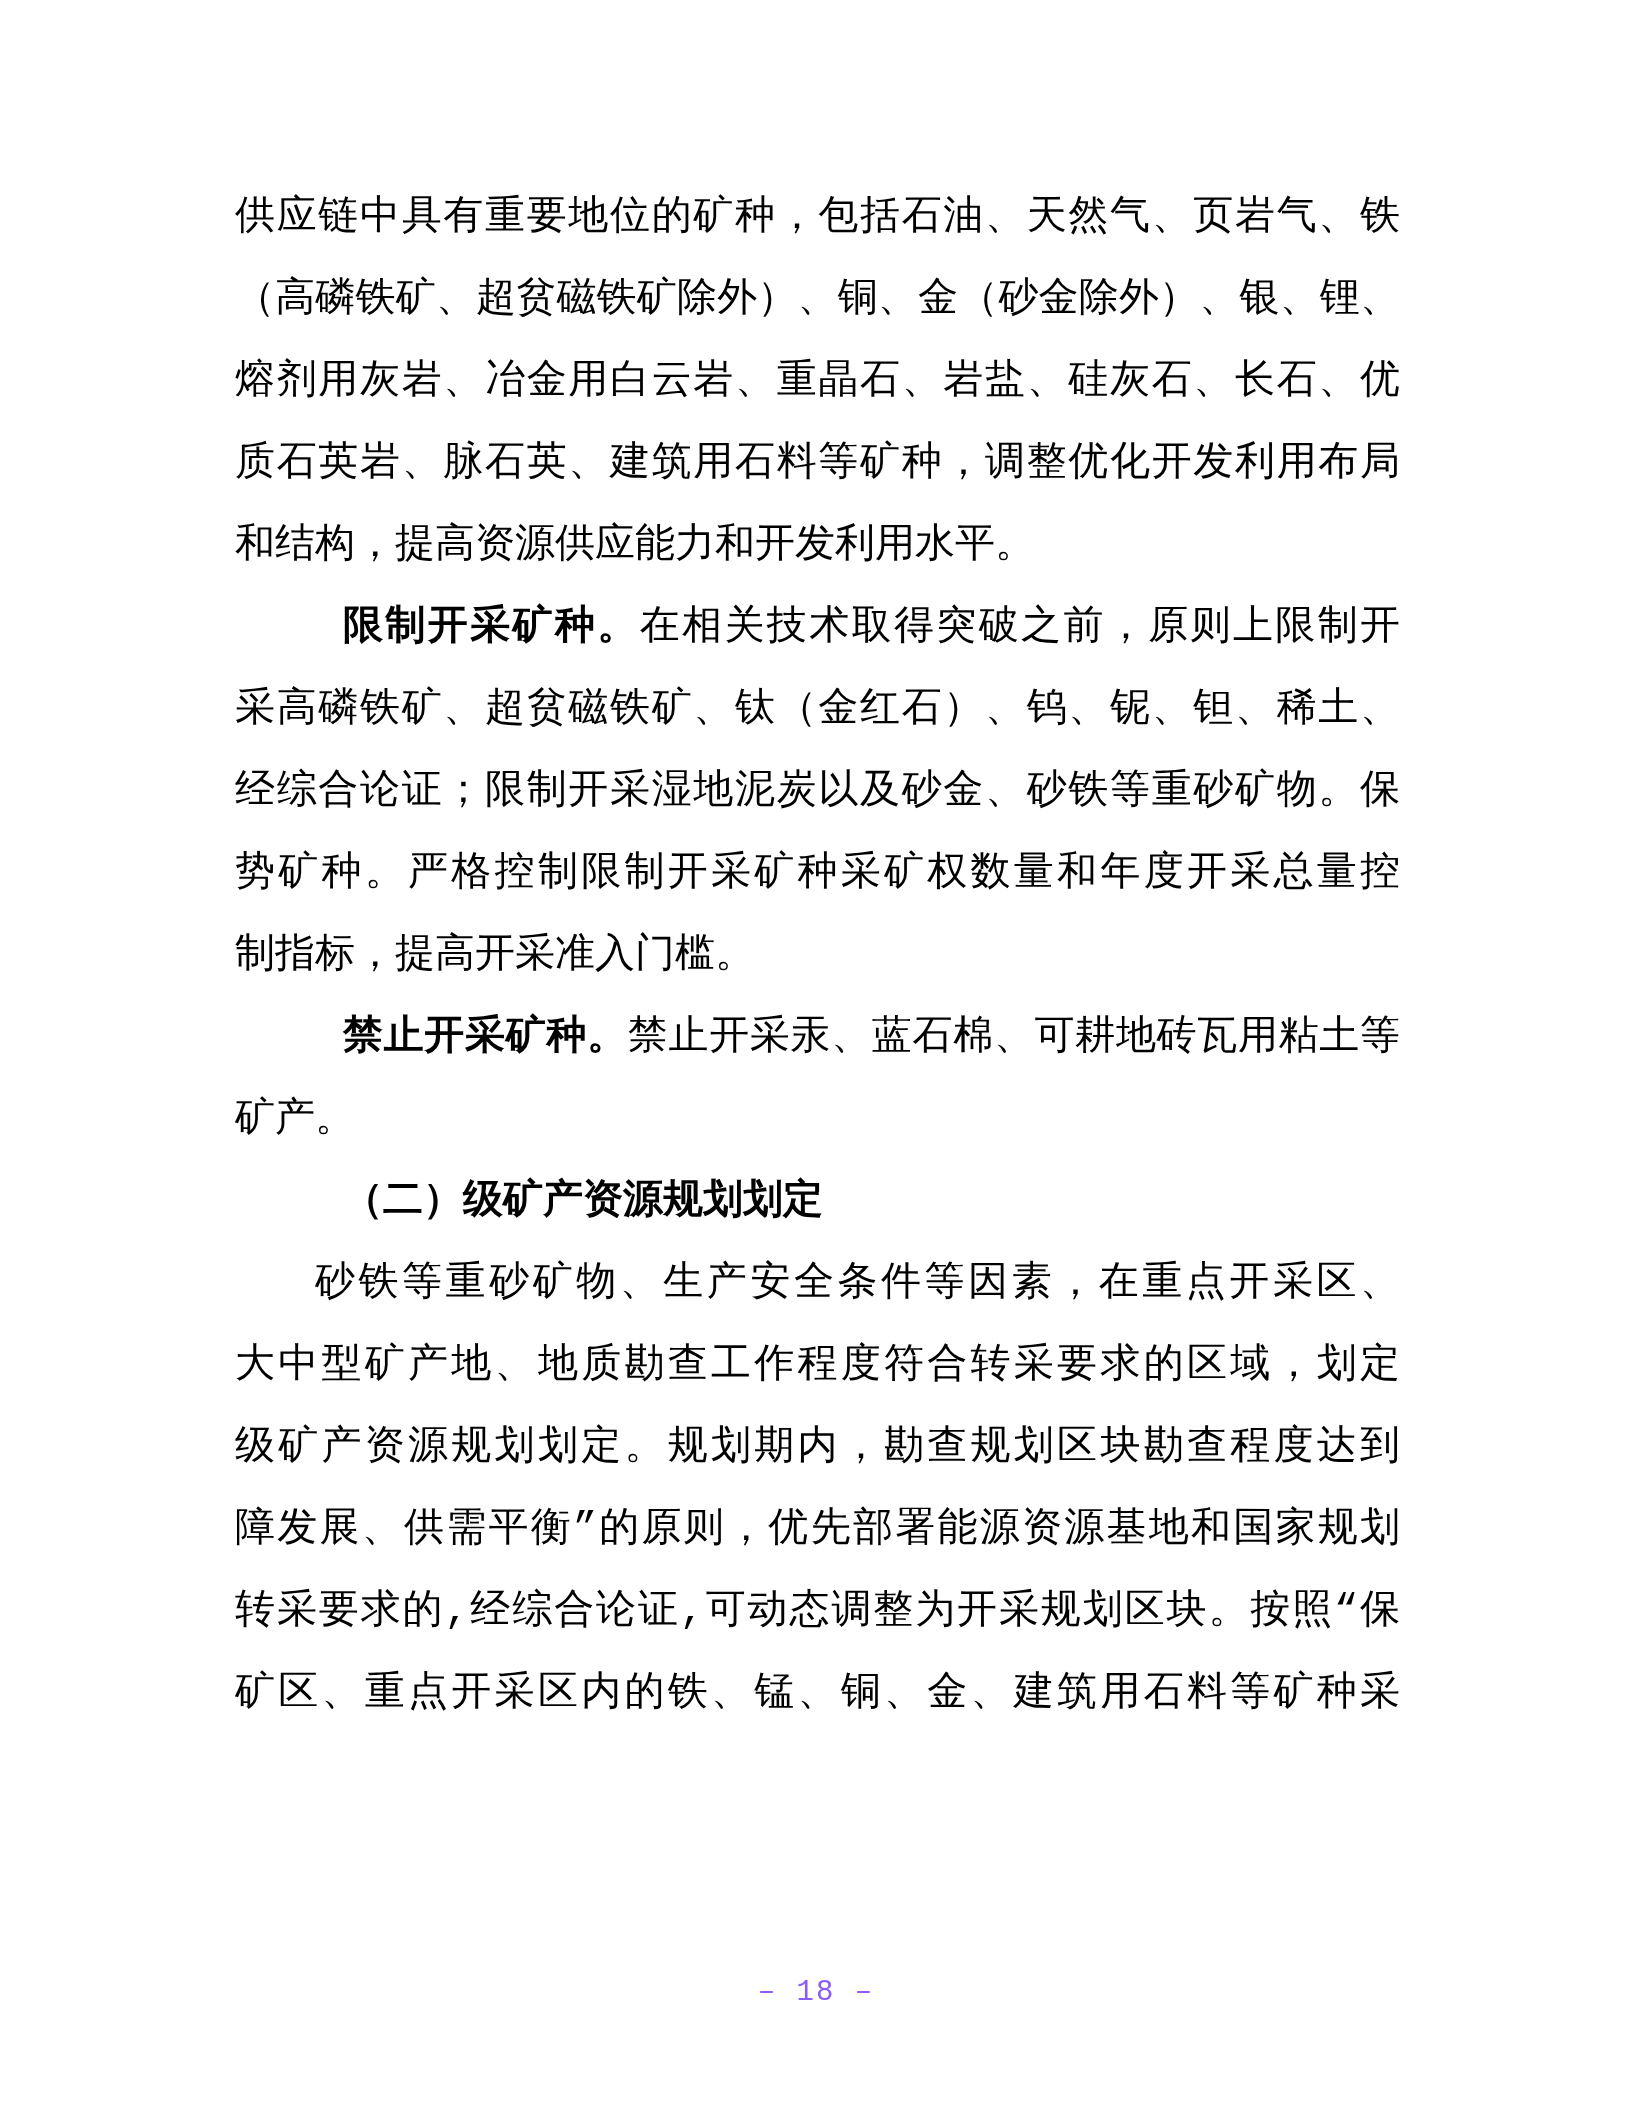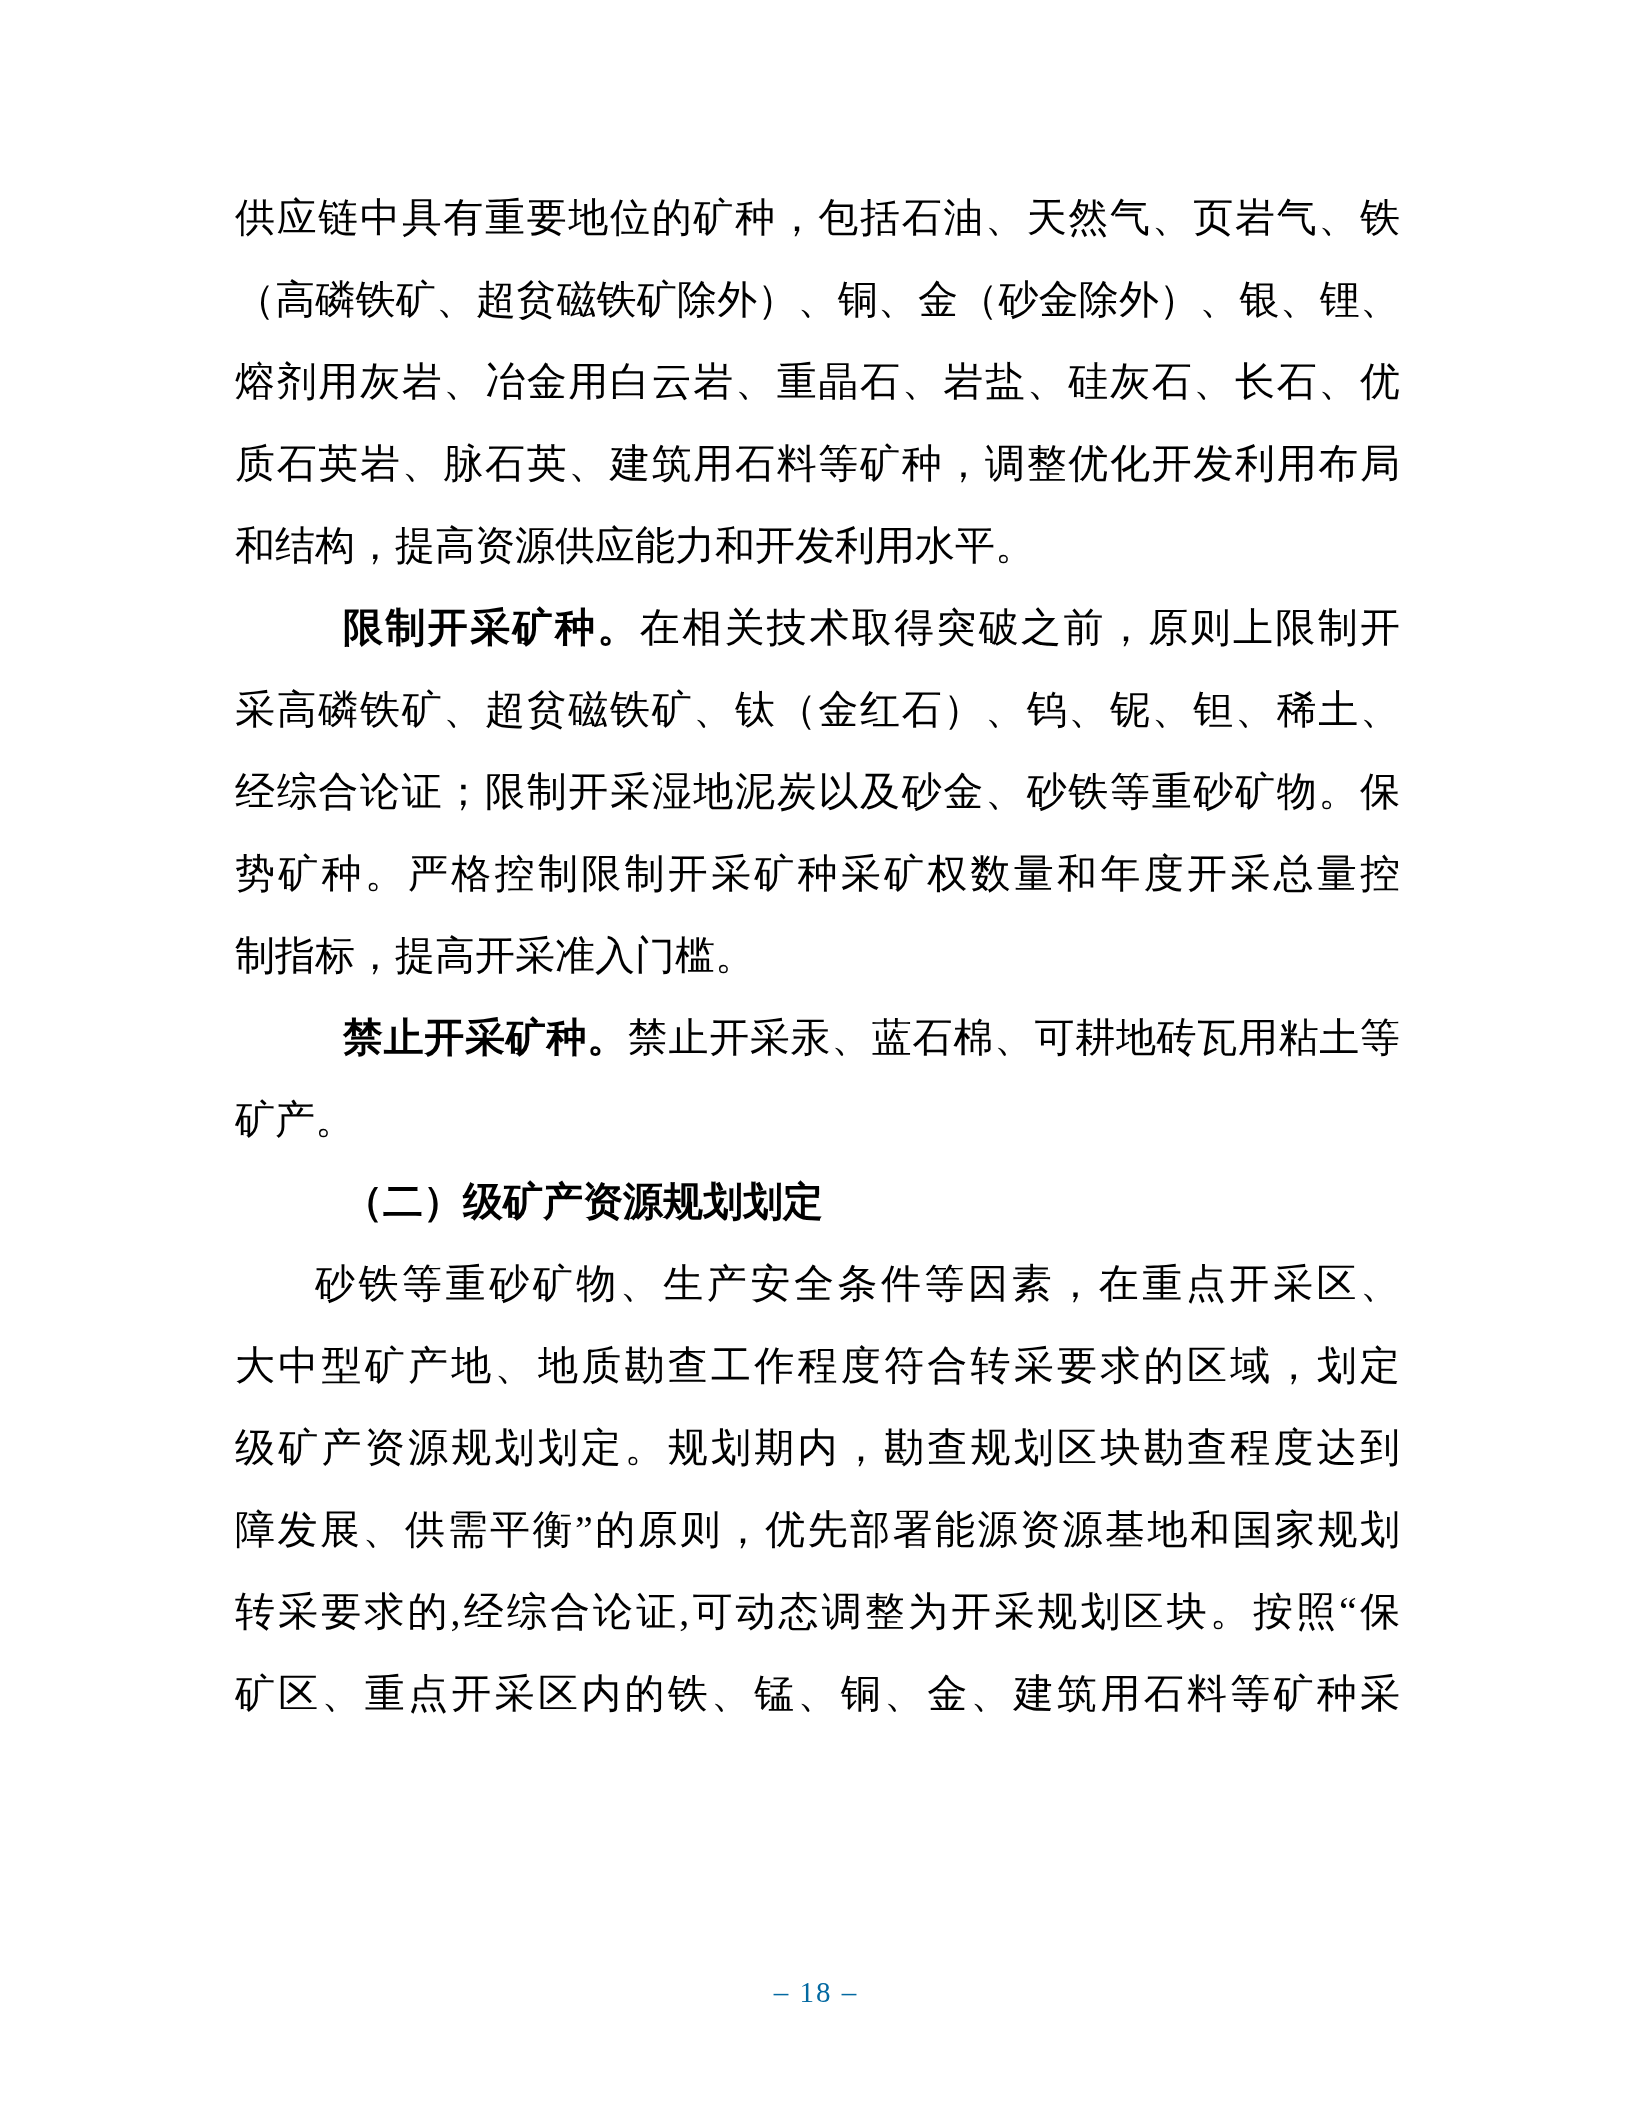--- a/index.html
+++ b/index.html
@@ -6,21 +6,21 @@
     margin: 0;
     padding: 0;
     background: #ffffff;
   }
   .page {
     position: relative;
     width: 1632px;
     height: 2112px;
     background: #ffffff;
     overflow: hidden;
-    font-family: Liberation Serif, serif;
+    font-family: Liberation Mono, monospace;
     color: #000000;
   }
   .text-block {
     position: absolute;
     left: 235px;
     top: 177px;
     width: 1165px;
     font-size: 40px;
     line-height: 82px;
     text-align: justify;
@@ -40,21 +40,21 @@
     margin-left: 28px;
   }
   .footer {
     position: absolute;
     top: 1976px;
     left: 0;
     width: 1632px;
     text-align: center;
     font-size: 29px;
     letter-spacing: 2px;
-    color: #0369a1;
+    color: #8b5cf6;
   }
 </style>
 </head>
 <body>
 
 <div class="page">
   <div class="text-block">
       <div class="line fill"><span>供应链中具有重要地位的矿种，包括石油、天然气、页岩气、铁</span></div>
       <div class="line fill"><span>（高磷铁矿、超贫磁铁矿除外）、铜、金（砂金除外）、银、锂、</span></div>
       <div class="line fill"><span>熔剂用灰岩、冶金用白云岩、重晶石、岩盐、硅灰石、长石、优</span></div>

